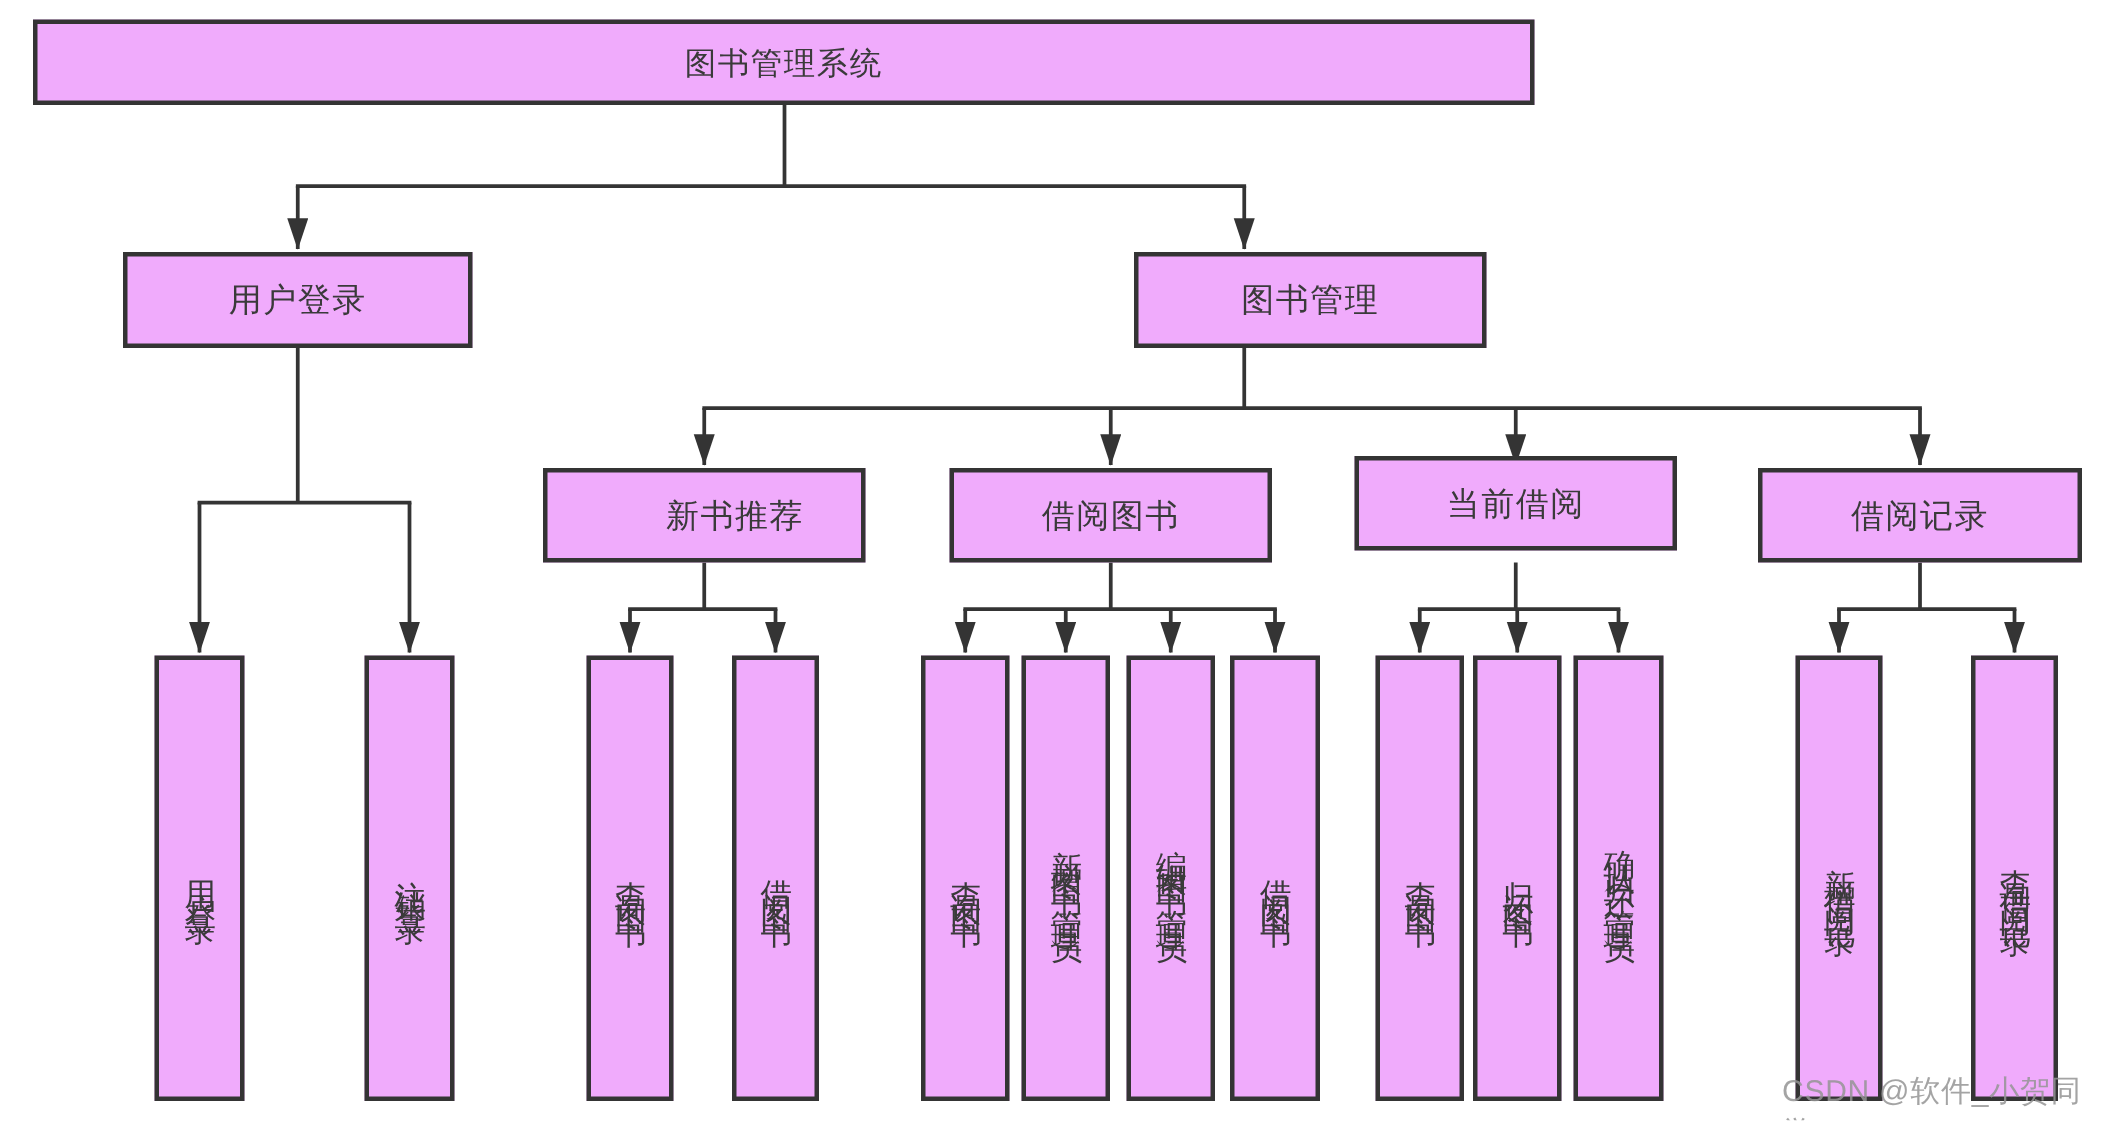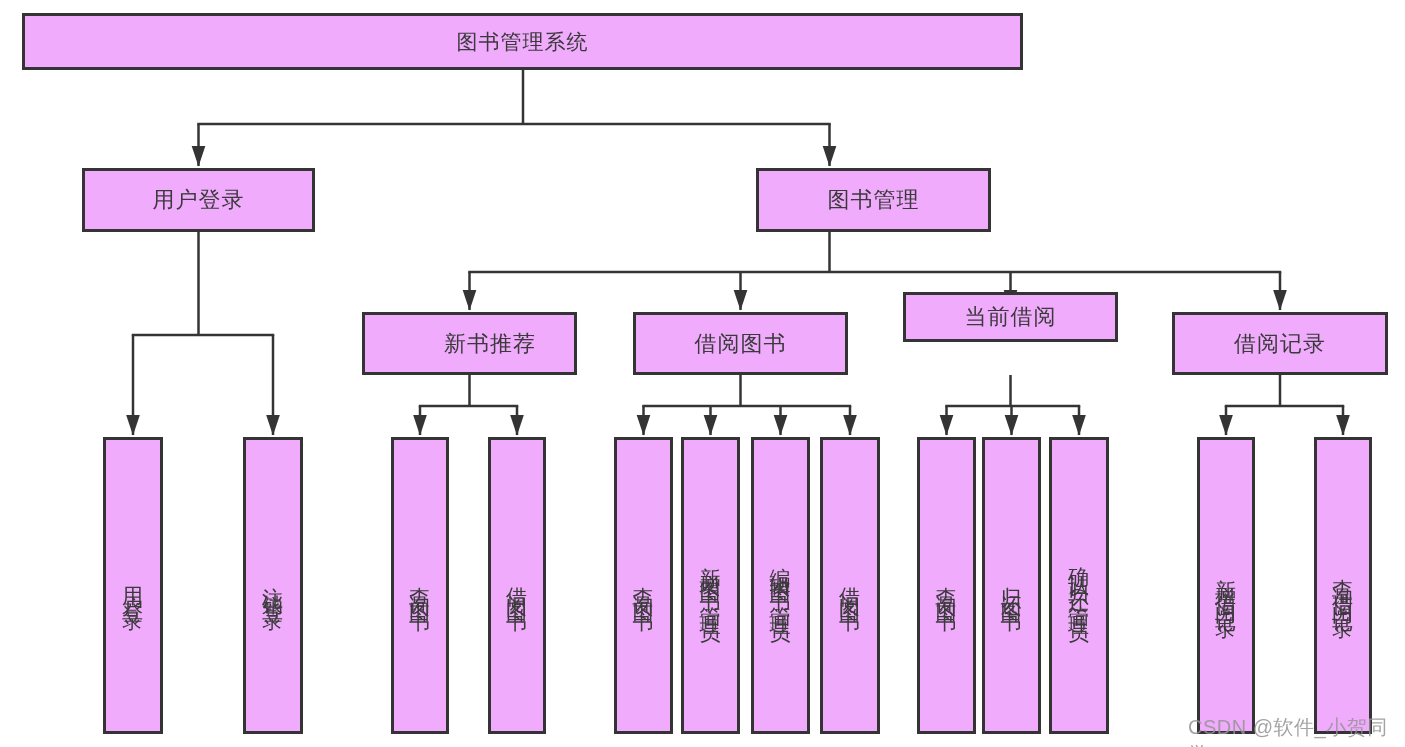--- a/index.html
+++ b/index.html
@@ -81,21 +81,21 @@
     </g>
   </svg>
 
   <div class="node h root" style="left:22px; top:13px; width:1001px; height:57px;">图书管理系统</div>
 
   <div class="node h" style="left:82px; top:168px; width:233px; height:64px;">用户登录</div>
   <div class="node h" style="left:712px; top:168px; width:235px; height:64px;margin-left:44px;">图书管理</div>
 
   <div class="node h" style="left:362px; top:312px; width:215px; height:63px;padding-left:41px;">新书推荐</div>
   <div class="node h" style="left:633px; top:312px; width:215px; height:63px;">借阅图书</div>
-  <div class="node h" style="left:903px; top:292px; width:215px; height:50px;">当前借阅</div>
+  <div class="node h" style="left:903px; top:304px; width:215px; height:63px;">当前借阅</div>
   <div class="node h" style="left:1172px; top:312px; width:216px; height:63px;">借阅记录</div>
 
   <div class="node v" style="left:103px; top:437px; width:60px; height:297px;">用户登录</div>
   <div class="node v" style="left:243px; top:437px; width:60px; height:297px;">注销登录</div>
 
   <div class="node v" style="left:391px; top:437px; width:58px; height:297px;">查询图书</div>
   <div class="node v" style="left:488px; top:437px; width:58px; height:297px;">借阅图书</div>
 
   <div class="node v" style="left:614px; top:437px; width:59px; height:297px;">查询图书</div>
   <div class="node v" style="left:681px; top:437px; width:59px; height:297px;">新增图书（管理员）</div>

